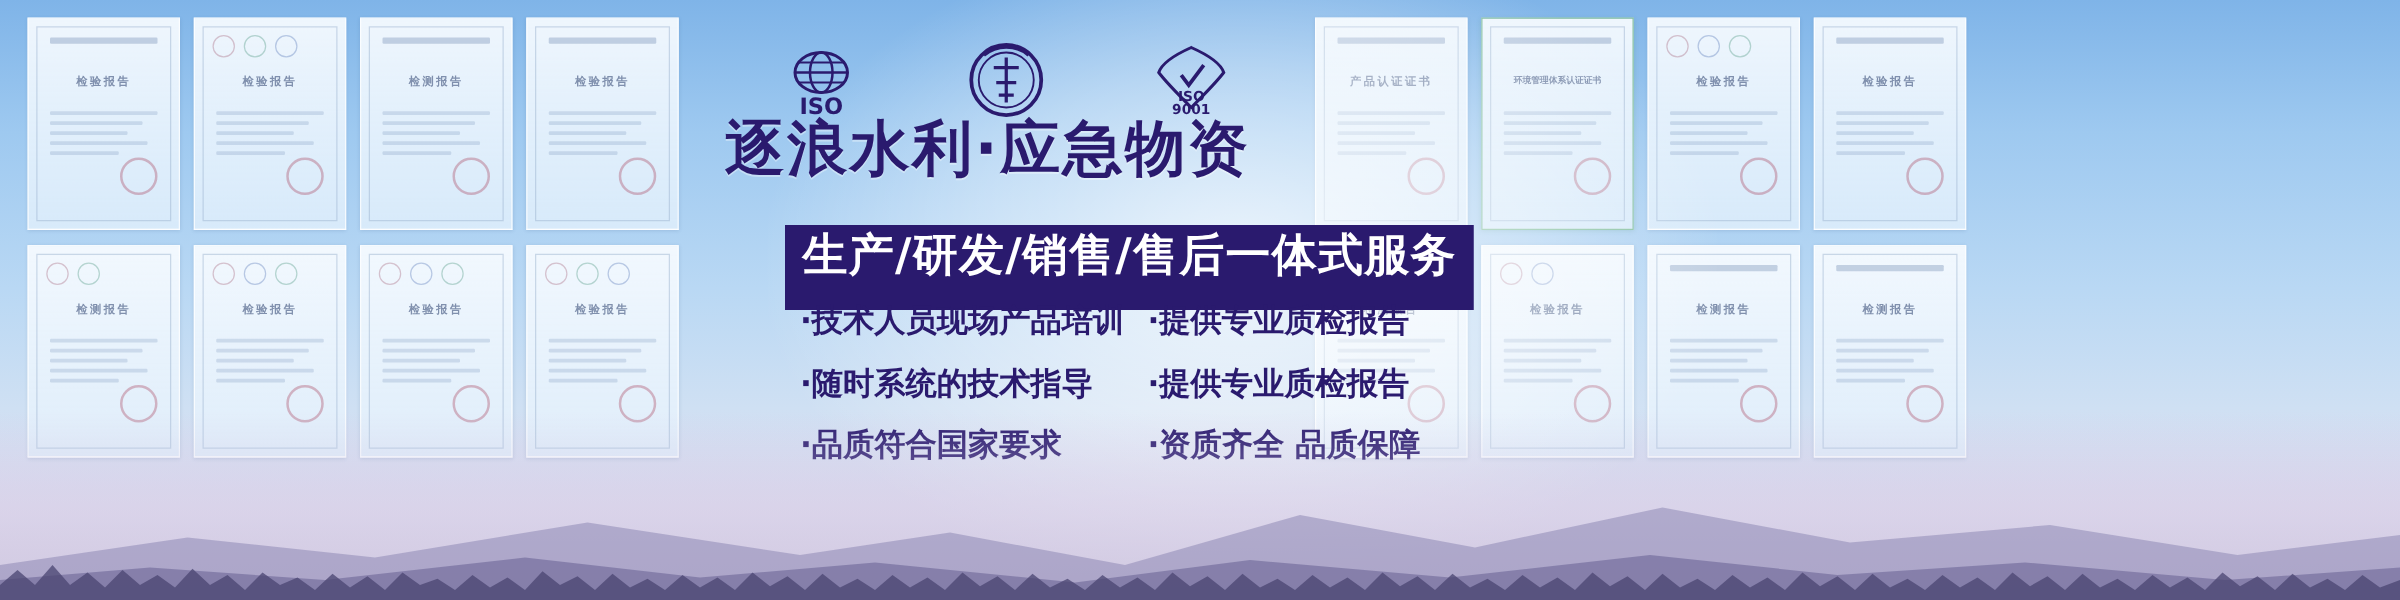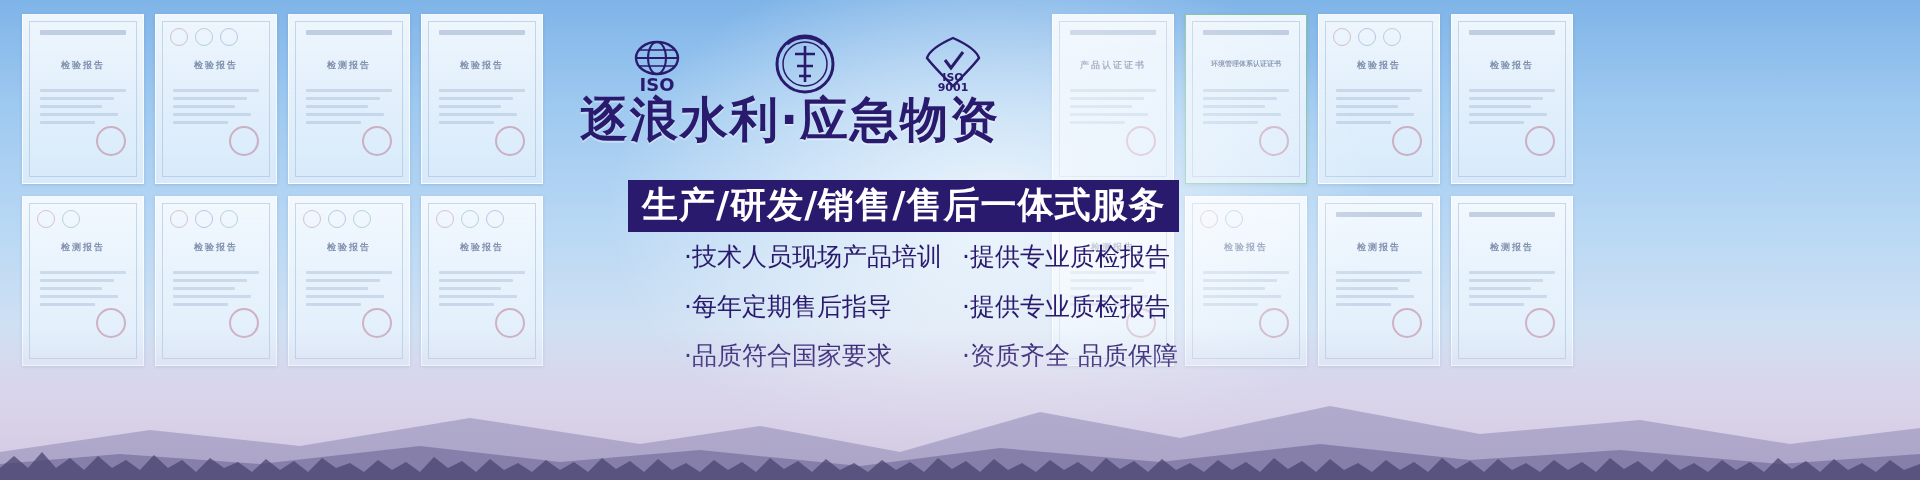--- a/index.html
+++ b/index.html
@@ -65,35 +65,34 @@
     text-align:center;
     font-size:48px;line-height:1;font-weight:bold;letter-spacing:2px;
     color:#2a1a6e;
     font-family:"DejaVu Sans","Liberation Sans",sans-serif;
     text-shadow:0 2px 0 rgba(255,255,255,.35);
     white-space:nowrap;
   }
   #subtitle-bar{
     position:absolute;left:628px;top:180px;
     background:#2a1a6e;
-    padding:7px 14px 9px;
+    padding:7px 14px 25px;
     text-align:right;
   }
   #subtitle-bar .txt{
     font-size:36px;line-height:1;font-weight:bold;color:#ffffff;letter-spacing:1px;
     font-family:"DejaVu Sans","Liberation Sans",sans-serif;white-space:nowrap;
   }
   #bullets{
     position:absolute;left:640px;top:243px;width:560px;
     display:grid;grid-template-columns:278px 282px;row-gap:22px;
   }
   .bullet{
-    font-size:25px;line-height:1.1;font-weight:normal;color:#2a1a6e;white-space:nowrap;
+    font-size:25px;line-height:1.1;font-weight:bold;color:#2a1a6e;white-space:nowrap;
     font-family:"DejaVu Sans","Liberation Sans",sans-serif;
-    margin-left:44px;
   }
   
   #scenery{position:absolute;left:0;bottom:0;width:1920px;height:120px;pointer-events:none;}
   #haze{
     position:absolute;left:0;bottom:0;width:1920px;height:150px;
     background:linear-gradient(180deg,rgba(222,214,234,0) 0%,rgba(214,206,230,.55) 55%,rgba(205,198,224,.85) 100%);
     pointer-events:none;
   }
 </style>
 </head>
@@ -385,21 +384,21 @@
 
     <div id="title">逐浪水利·应急物资</div>
 
     <div id="subtitle-bar">
       <div class="txt">生产/研发/销售/售后一体式服务</div>
     </div>
 
     <div id="bullets">
       <div class="bullet">·技术人员现场产品培训</div>
       <div class="bullet">·提供专业质检报告</div>
-      <div class="bullet">·每年定期售后指导</div>
+      <div class="bullet">·随时系统的技术指导</div>
       <div class="bullet">·提供专业质检报告</div>
       <div class="bullet">·品质符合国家要求</div>
       <div class="bullet">·资质齐全 品质保障</div>
     </div>
   </div>
 
   <div id="haze"></div>
 
   <svg id="scenery" viewBox="0 0 1920 120" preserveAspectRatio="none">
     <path d="M0 92 L150 70 L300 86 L470 58 L640 84 L760 66 L900 92 L1040 52 L1180 78 L1330 46 L1480 74 L1640 60 L1790 84 L1920 68 L1920 120 L0 120 Z" fill="#8e88b4" opacity="0.55"></path>

